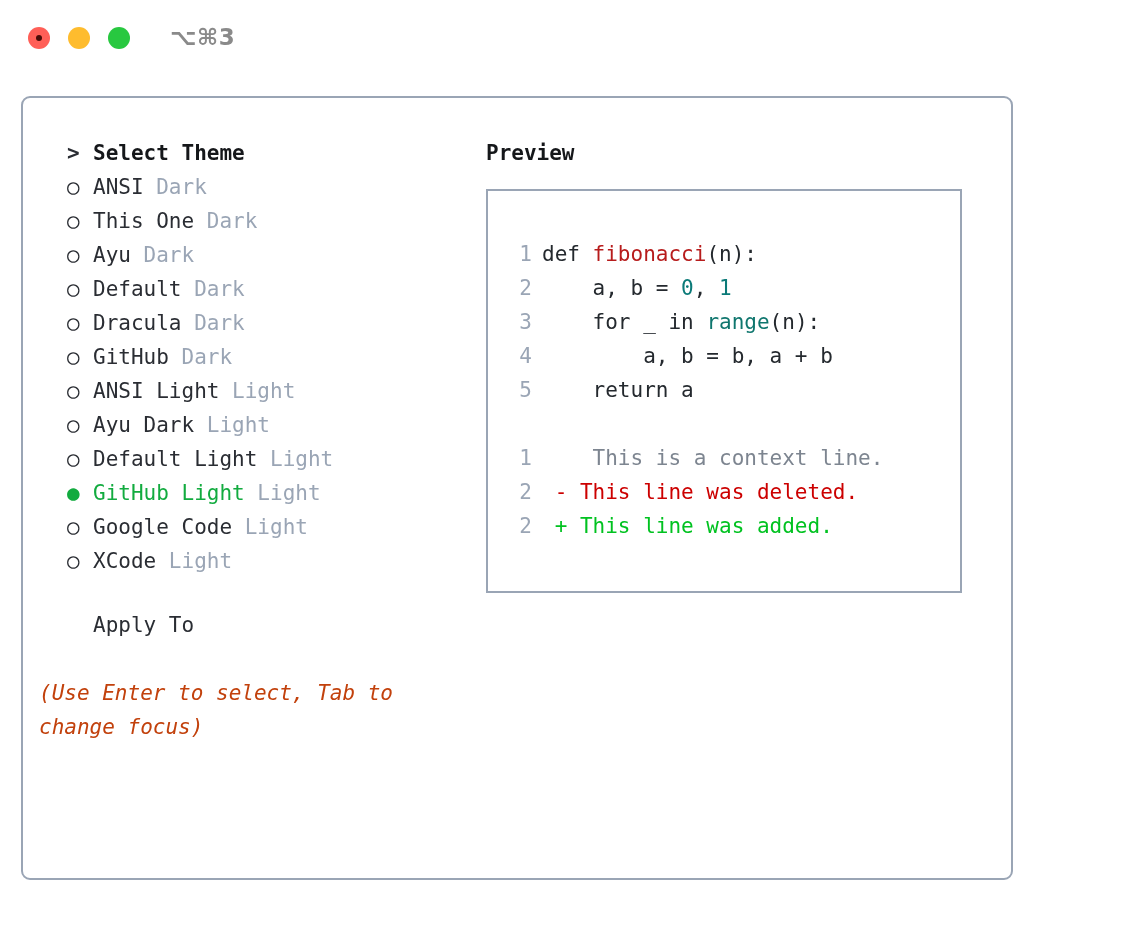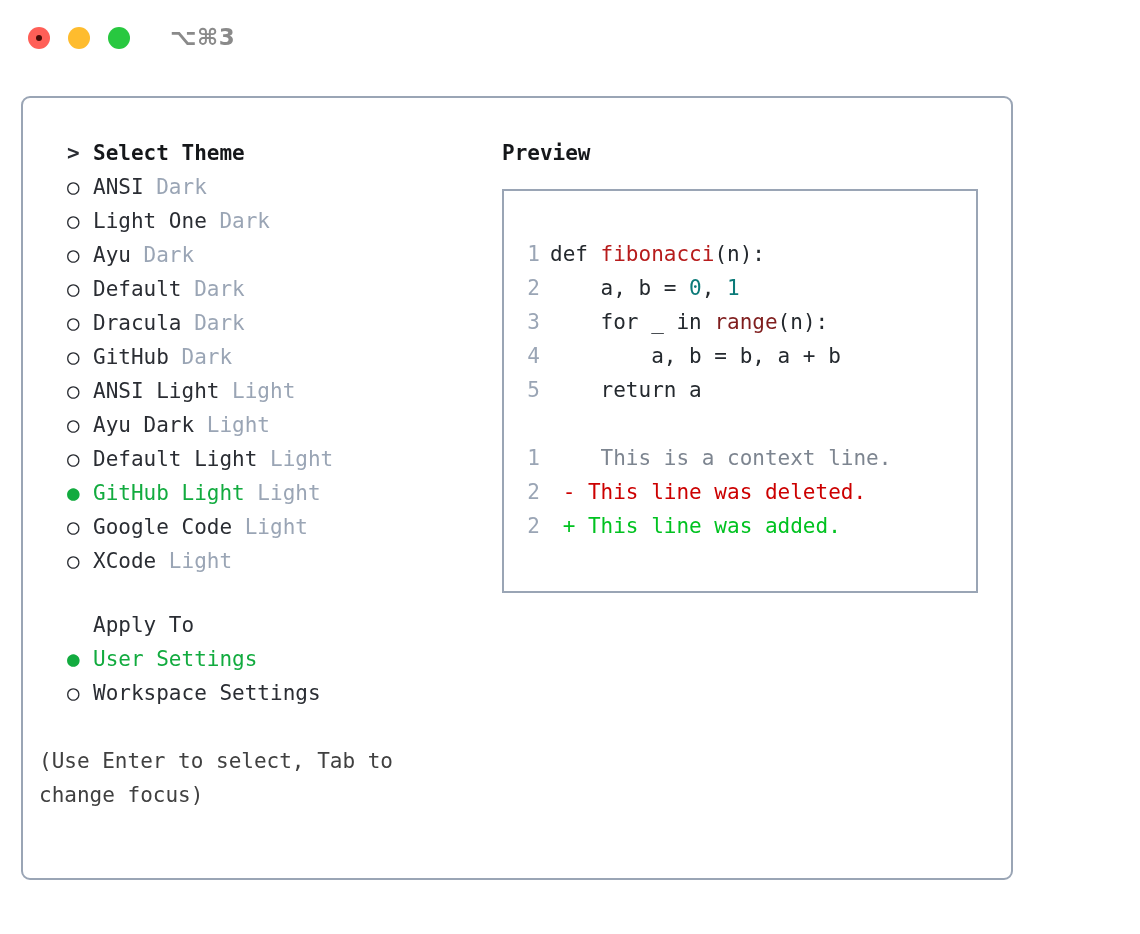--- a/index.html
+++ b/index.html
@@ -103,62 +103,63 @@
   .row.selected .marker,
   .row.selected .name { color: #12ab3f; }
   .row.plain .marker { color: transparent; }
 
   #apply-block { margin-top: 30px; }
 
   #hint {
     margin-top: 34px;
     font-size: 21px;
     line-height: 34px;
-    color: #404040;
+    color: #c2410c;
     width: 400px;
+    font-style: italic;
   }
 
   
   #right-col {
     position: absolute;
-    left: 479px;
+    left: 463px;
     top: 38px;
     width: 500px;
   }
   #preview-label {
     font-size: 21px;
     font-weight: bold;
     color: #15171a;
     line-height: 34px;
   }
   #preview-box {
     margin-top: 19px;
     width: 476px;
     height: 404px;
     border: 2px solid #9aa5b5;
     box-sizing: border-box;
     background: #ffffff;
   }
   #code-area {
-    padding: 46px 0 0 10px;
+    padding: 46px 0 0 18px;
     font-size: 21px;
     line-height: 34px;
     white-space: pre;
   }
   .cline { color: #24292e; }
   .gutter {
     display: inline-block;
     width: 26px;
     color: #9aa5b5;
     text-align: right;
     margin-right: 10px;
   }
   .tok-fn   { color: #b71c1c; }
   .tok-num  { color: #0b7a78; }
-  .tok-call { color: #7f1d1d; }
+  .tok-call { color: #0f766e; }
   .d-ctx { color: #7d8590; }
   .d-del { color: #cc0000; }
   .d-add { color: #00c220; margin-top: 24px; }
   .spacer { height: 34px; }
 </style>
 </head>
 <body>
 
 <div id="window">
 
@@ -170,39 +171,35 @@
   </div>
 
   <div id="panel">
 
     <div id="left-col">
 
       <div class="row section-head"><span class="marker">&gt;</span><span>Select Theme</span></div>
 
       <div id="theme-list">
           <div class="row"><span class="marker">○</span><span class="name">ANSI</span><span class="tag"> Dark</span></div>
-          <div class="row"><span class="marker">○</span><span class="name">Light One</span><span class="tag"> Dark</span></div>
+          <div class="row"><span class="marker">○</span><span class="name">This One</span><span class="tag"> Dark</span></div>
           <div class="row"><span class="marker">○</span><span class="name">Ayu</span><span class="tag"> Dark</span></div>
           <div class="row"><span class="marker">○</span><span class="name">Default</span><span class="tag"> Dark</span></div>
           <div class="row"><span class="marker">○</span><span class="name">Dracula</span><span class="tag"> Dark</span></div>
           <div class="row"><span class="marker">○</span><span class="name">GitHub</span><span class="tag"> Dark</span></div>
           <div class="row"><span class="marker">○</span><span class="name">ANSI Light</span><span class="tag"> Light</span></div>
           <div class="row"><span class="marker">○</span><span class="name">Ayu Dark</span><span class="tag"> Light</span></div>
           <div class="row"><span class="marker">○</span><span class="name">Default Light</span><span class="tag"> Light</span></div>
           <div class="row selected"><span class="marker">●</span><span class="name">GitHub Light</span><span class="tag"> Light</span></div>
           <div class="row"><span class="marker">○</span><span class="name">Google Code</span><span class="tag"> Light</span></div>
           <div class="row"><span class="marker">○</span><span class="name">XCode</span><span class="tag"> Light</span></div>
         </div>
 
       <div id="apply-block">
         <div class="row plain"><span class="marker">○</span><span>Apply To</span></div>
-        <div id="apply-list">
-            <div class="row selected"><span class="marker">●</span><span class="name">User Settings</span></div>
-            <div class="row"><span class="marker">○</span><span class="name">Workspace Settings</span></div>
-          </div>
       </div>
 
       <div id="hint">(Use Enter to select, Tab to change focus)</div>
     </div>
 
     <div id="right-col">
       <div id="preview-label">Preview</div>
       <div id="preview-box">
         <div id="code-area"><div class="cline"><span class="gutter">1</span><span class="cline">def </span><span class="tok-fn">fibonacci</span><span class="cline">(n):</span></div><div class="cline"><span class="gutter">2</span><span class="cline">    a, b = </span><span class="tok-num">0</span><span class="cline">, </span><span class="tok-num">1</span></div><div class="cline"><span class="gutter">3</span><span class="cline">    for _ in </span><span class="tok-call">range</span><span class="cline">(n):</span></div><div class="cline"><span class="gutter">4</span><span class="cline">        a, b = b, a + b</span></div><div class="cline"><span class="gutter">5</span><span class="cline">    return a</span></div><div class="spacer"></div><div><span class="gutter">1</span><span class="d-ctx">    This is a context line.</span></div><div><span class="gutter">2</span><span class="d-del"> - This line was deleted.</span></div><div><span class="gutter">2</span><span class="d-add"> + This line was added.</span></div></div>
       </div>

